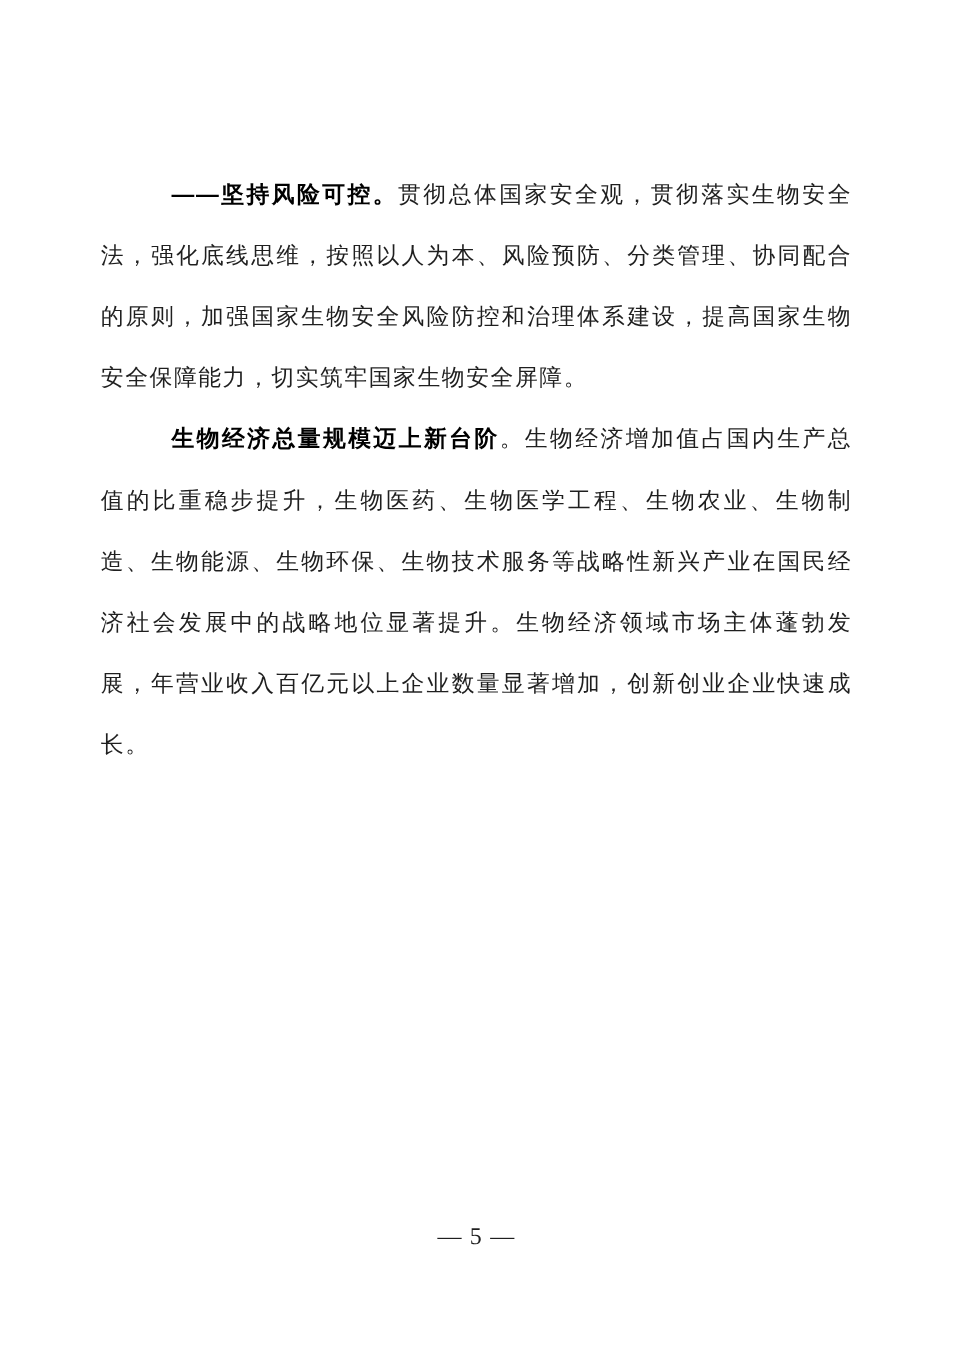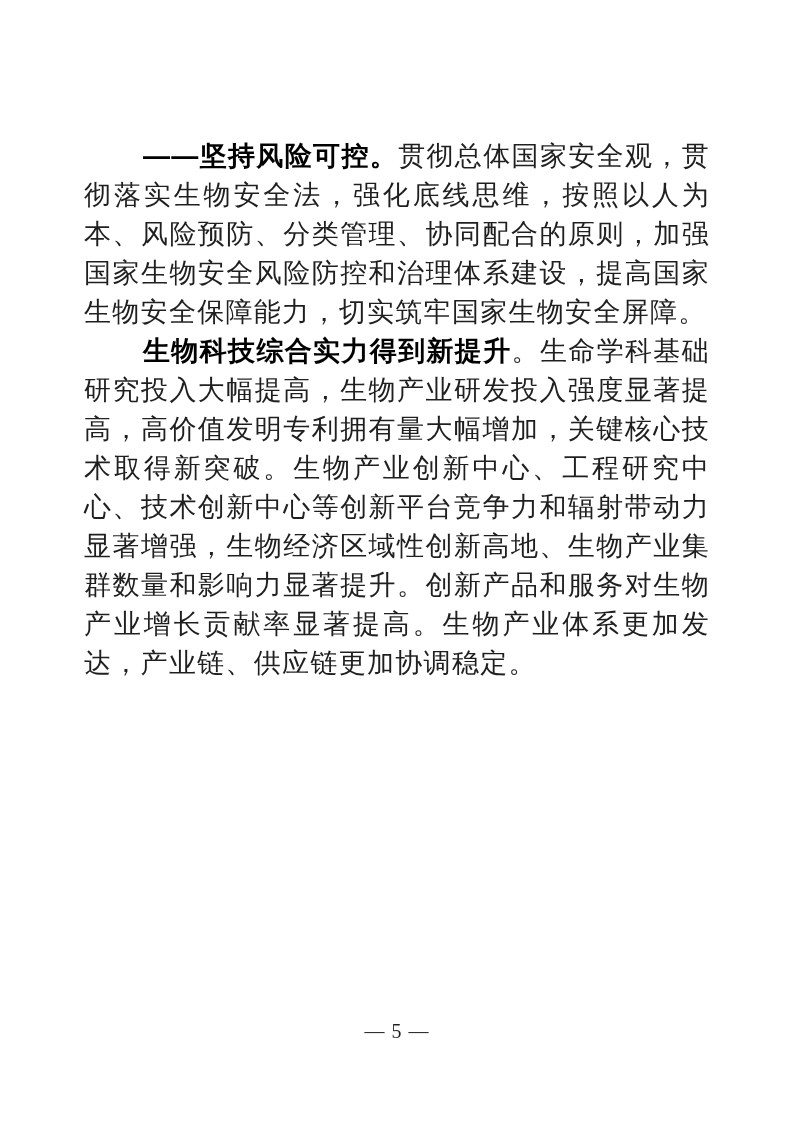--- a/index.html
+++ b/index.html
@@ -22,22 +22,22 @@
   }
   .content {
     position: absolute;
     left: 84px;
     top: 137px;
     width: 626px;
   }
   .para {
     margin: 0;
     padding: 0;
-    font-size: 27px;
-    line-height: 39px;
+    font-size: 19px;
+    line-height: 51px;
     letter-spacing: 1.3px;
     text-align: justify;
     text-justify: inter-ideograph;
     text-indent: 59px;
     word-break: break-all;
   }
   .lead {
     font-weight: bold;
     color: #000000;
     font-family: "Liberation Sans", "DejaVu Sans", sans-serif;
@@ -60,20 +60,20 @@
 </head>
 <body>
 
 <div class="page">
   <div class="content">
 
     <p class="para"><span class="lead">——坚持风险可控。</span><span>贯彻总体国家安全观，贯彻落实生物安全法，强化底线思维，按照以人为本、风险预防、分类管理、协同配合的原则，加强国家生物安全风险防控和治理体系建设，提高国家生物安全保障能力，切实筑牢国家生物安全屏障。</span></p>
 
 
 
+    <p class="para"><span class="lead">生物经济总量规模迈上新台阶</span><span>。生物经济增加值占国内生产总值的比重稳步提升，生物医药、生物医学工程、生物农业、生物制造、生物能源、生物环保、生物技术服务等战略性新兴产业在国民经济社会发展中的战略地位显著提升。生物经济领域市场主体蓬勃发展，年营业收入百亿元以上企业数量显著增加，创新创业企业快速成长。</span></p>
 
-    <p class="para"><span class="lead">生物科技综合实力得到新提升</span><span>。生命学科基础研究投入大幅提高，生物产业研发投入强度显著提高，高价值发明专利拥有量大幅增加，关键核心技术取得新突破。生物产业创新中心、工程研究中心、技术创新中心等创新平台竞争力和辐射带动力显著增强，生物经济区域性创新高地、生物产业集群数量和影响力显著提升。创新产品和服务对生物产业增长贡献率显著提高。生物产业体系更加发达，产业链、供应链更加协调稳定。</span></p>
 
 
   </div>
 
   <div class="footer"><span>— 5 —</span></div>
 </div>
 
 </body></html>

